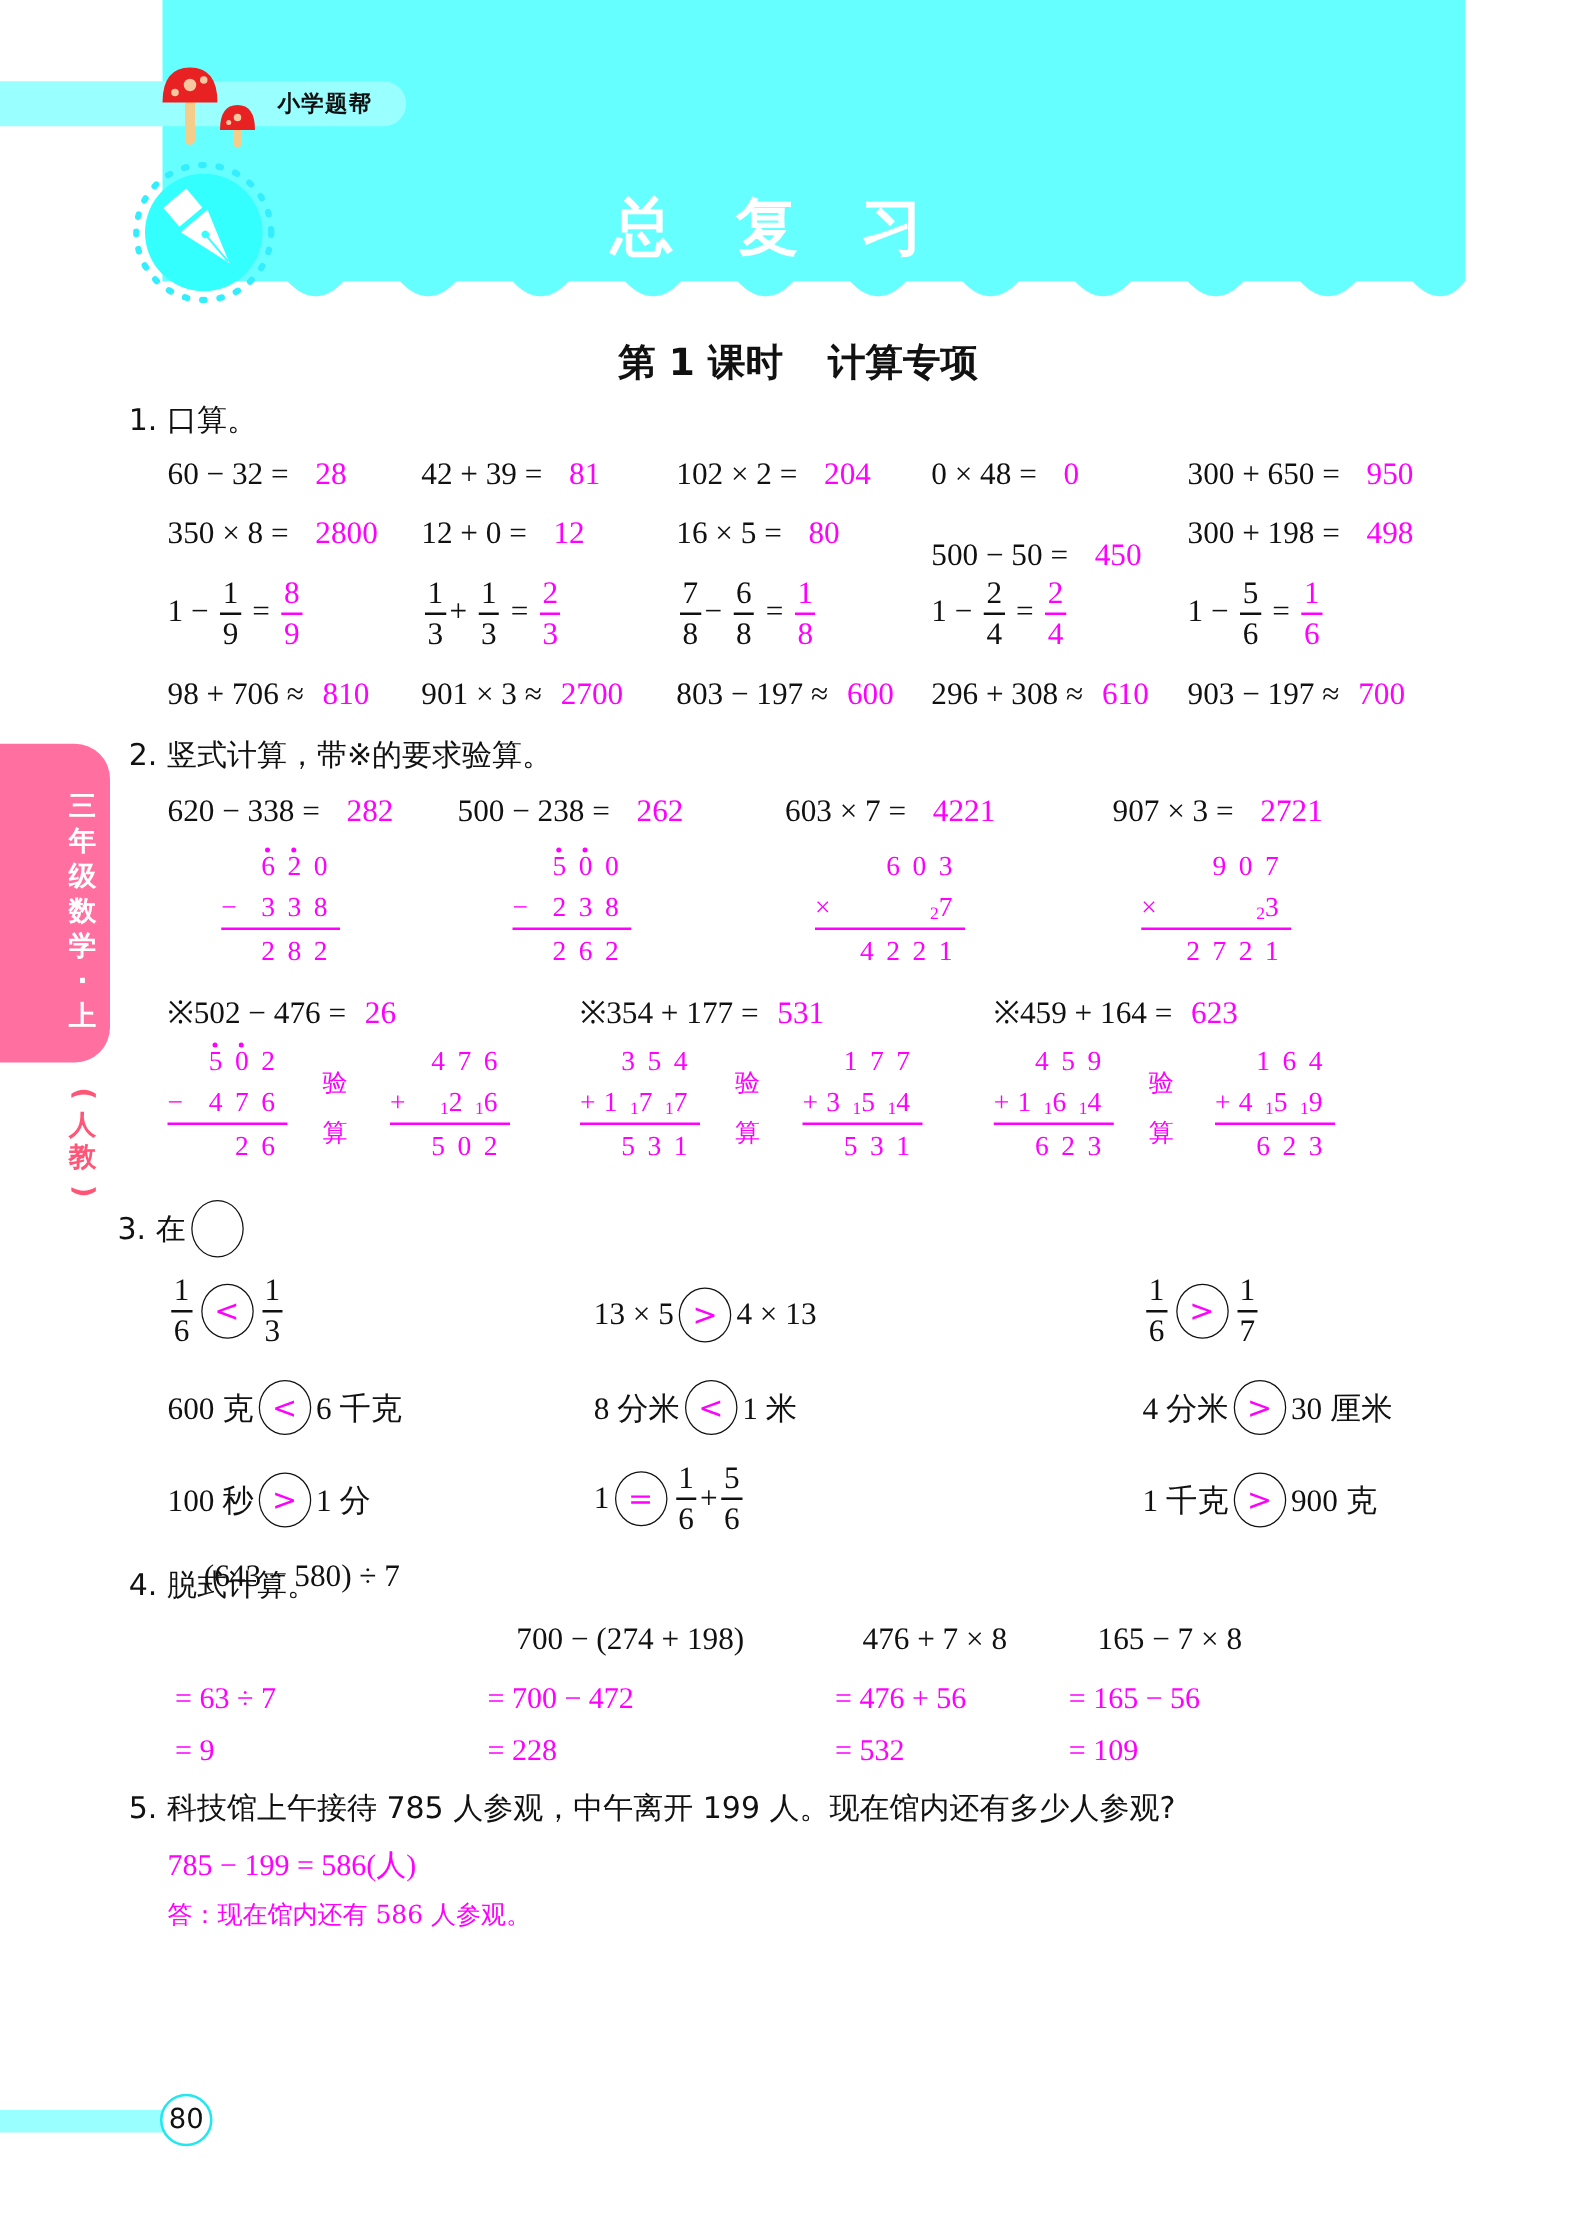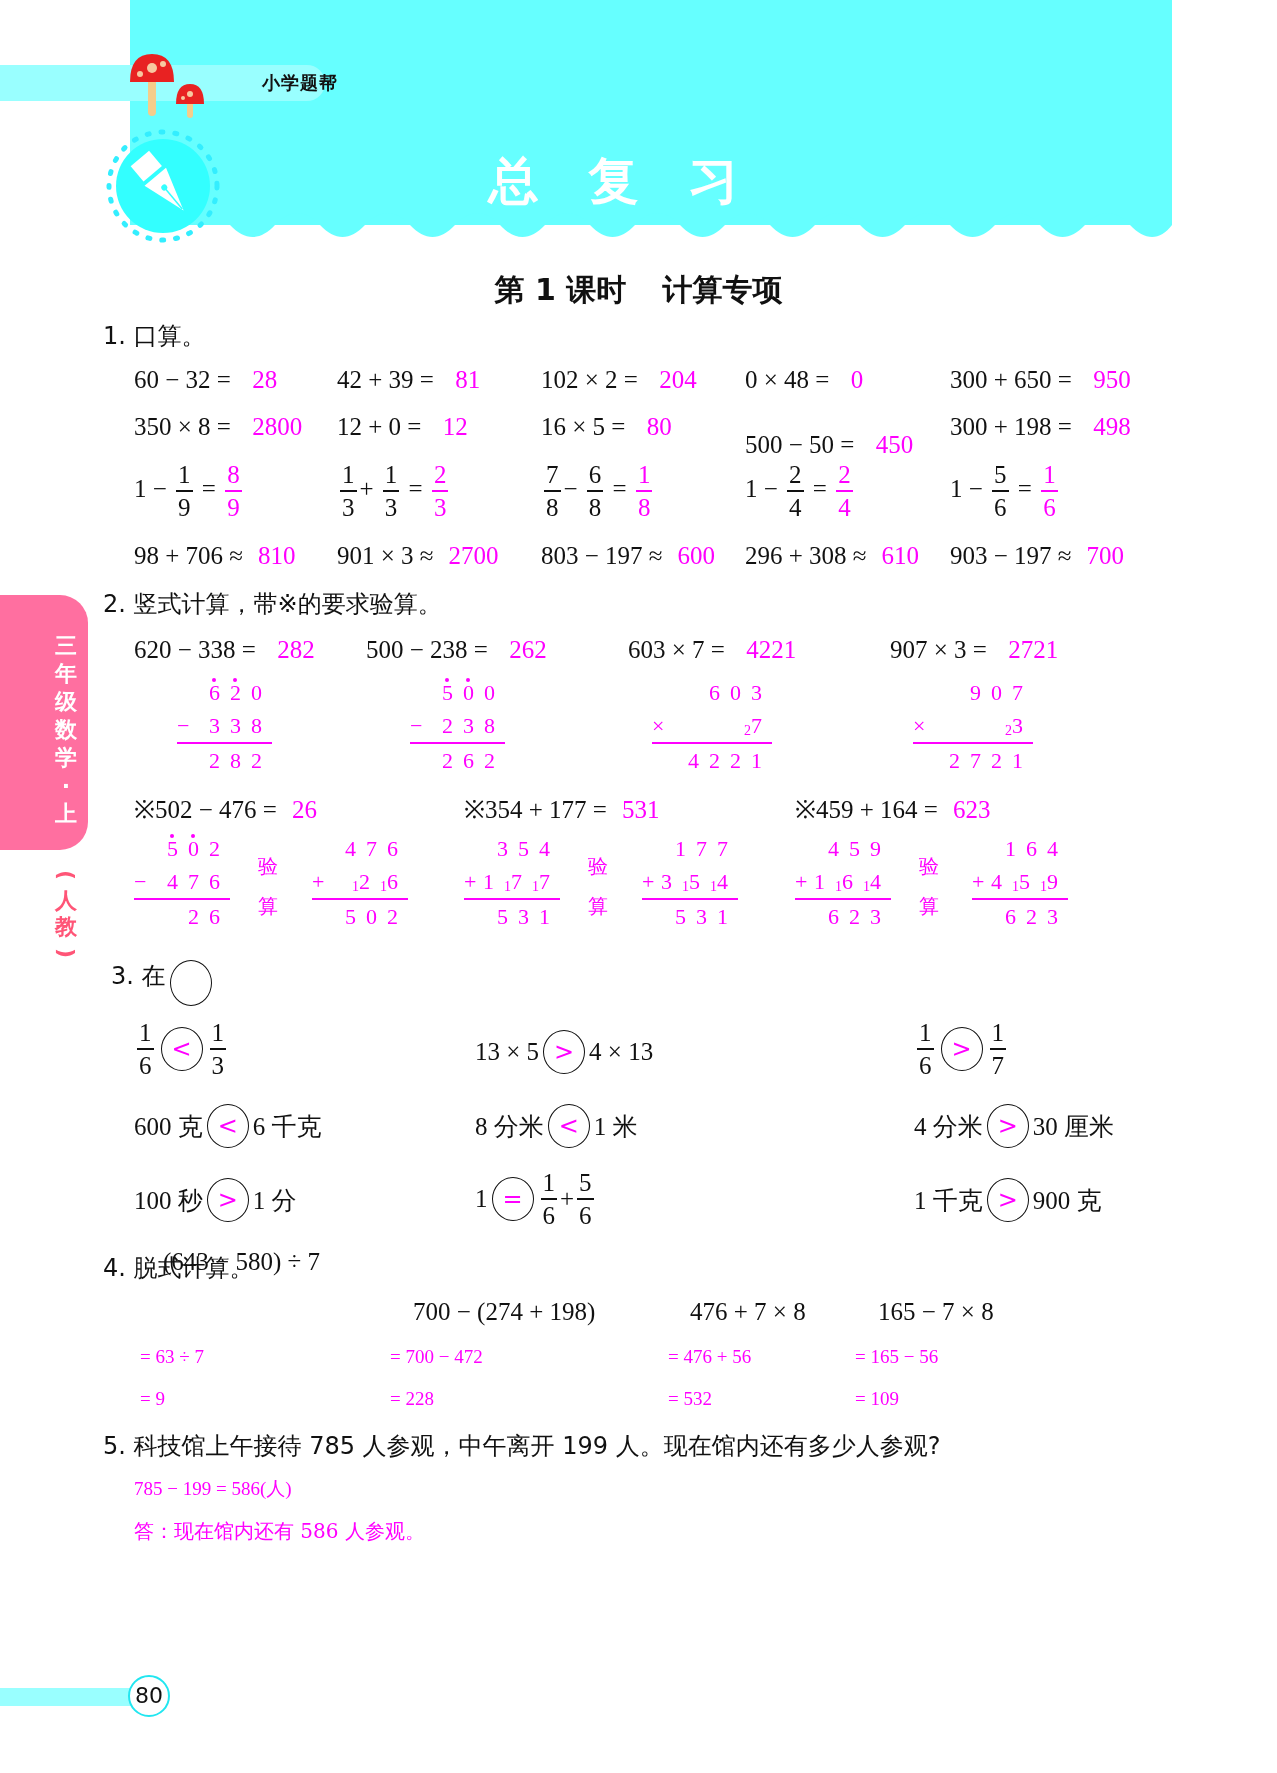--- a/index.html
+++ b/index.html
@@ -3,21 +3,21 @@
 <meta charset="utf-8">
 <style>
   html,body{margin:0;padding:0;background:#fff;}
   body{width:1277px;height:1773px;position:relative;overflow:hidden;font-family:"Liberation Serif","DejaVu Serif",serif;color:#111;}
   .abs{position:absolute;}
   .pink{color:#ff00ff;margin-left:15px;}
   
   .banner{position:absolute;left:130px;top:0;width:1042px;height:225px;background:#66ffff;border-bottom-right-radius:16px;}
   .wave{position:absolute;left:130px;top:205px;width:1042px;height:40px;}
   .tab-strip{position:absolute;left:0;top:65px;width:325px;height:36px;background:#99ffff;border-radius:0 18px 18px 0;}
-  .brand{position:absolute;left:222px;top:71px;font-family:"DejaVu Sans",sans-serif;font-size:18px;font-weight:bold;color:#111;letter-spacing:1px;margin-left:40px;}
+  .brand{position:absolute;left:222px;top:71px;font-family:"DejaVu Sans",sans-serif;font-size:18px;font-weight:bold;color:#111;letter-spacing:1px;}
   .title{position:absolute;left:0;width:1277px;top:148px;text-align:center;font-family:"DejaVu Sans",sans-serif;font-weight:bold;font-size:50px;color:#fff;letter-spacing:50px;box-sizing:border-box;}
   .lesson{position:absolute;left:0;width:1277px;top:270px;text-align:center;font-family:"DejaVu Sans",sans-serif;font-weight:bold;font-size:30px;}
   .lesson span{margin:0 18px;text-align:center;}
   
   .sidetab{position:absolute;left:0;top:595px;width:88px;height:255px;background:#ff6fa0;border-radius:0 28px 28px 0;}
   .sidetab-text{position:absolute;left:52px;top:632px;width:28px;font-family:"DejaVu Sans",sans-serif;font-weight:bold;color:#fff;font-size:22px;line-height:28px;text-align:center;}
   .edition{position:absolute;left:52px;top:862px;width:28px;font-family:"DejaVu Sans",sans-serif;font-weight:bold;color:#ff5577;font-size:22px;line-height:26px;text-align:center;}
   
   .pg-strip{position:absolute;left:0;top:1688px;width:135px;height:18px;background:#99ffff;}
   .pg{position:absolute;left:128px;top:1675px;width:38px;height:38px;border:2px solid #22e6f0;border-radius:50%;background:#fff;text-align:center;line-height:38px;font-family:"DejaVu Sans",sans-serif;font-size:22px;}
@@ -30,21 +30,21 @@
   .vert{position:absolute;color:#ff00ff;font-size:22px;}
   .vrow{display:flex;justify-content:flex-end;letter-spacing:10px;height:33px;line-height:33px;position:relative;}
   .vrow .op{position:absolute;left:0;letter-spacing:0;}
   .vline{border-top:2px solid #ff00ff;}
   .dot{position:relative;}
   .dot::before{content:"";position:absolute;top:2px;left:3px;width:4px;height:4px;border-radius:50%;background:#ff00ff;}
   sub{font-size:14px;vertical-align:-2px;letter-spacing:0;}
   .check{position:absolute;color:#ff00ff;font-size:20px;line-height:40px;width:22px;font-family:"DejaVu Serif",serif;}
   .cmp{position:absolute;font-size:25px;white-space:nowrap;display:flex;align-items:center;}
   .circ{display:inline-block;width:40px;height:42px;border:1.5px solid #111;border-radius:50%;text-align:center;line-height:42px;color:#ff00ff;margin:0 4px;font-family:"DejaVu Sans",sans-serif;font-size:24px;}
-  .step{position:absolute;color:#ff00ff;font-size:19px;white-space:nowrap;}
+  .step{position:absolute;color:#ff00ff;font-size:24px;white-space:nowrap;}
 </style>
 </head>
 <body>
 
 <div class="banner"></div>
 <svg class="wave" viewBox="0 0 1042 40" preserveAspectRatio="none">
   <path fill="#66ffff" d="M0,0 H1042 V20 C1030,36 1015,36 1000,20 C985,4 970,4 955,20 C940,36 925,36 910,20 C895,4 880,4 865,20 C850,36 835,36 820,20 C805,4 790,4 775,20 C760,36 745,36 730,20 C715,4 700,4 685,20 C670,36 655,36 640,20 C625,4 610,4 595,20 C580,36 565,36 550,20 C535,4 520,4 505,20 C490,36 475,36 460,20 C445,4 430,4 415,20 C400,36 385,36 370,20 C355,4 340,4 325,20 C310,36 295,36 280,20 C265,4 250,4 235,20 C220,36 205,36 190,20 C175,4 160,4 145,20 C130,36 115,36 100,20 L0,20 Z"></path>
 </svg>
 <div class="tab-strip"></div>
 <svg class="abs" style="left:128px;top:48px" width="90" height="72">
@@ -294,21 +294,21 @@
 <div class="vert" style="left:972px;top:832px;width:96px">
   <div class="vrow">164</div>
   <div class="vrow">
       <span class="op">+</span>
       <span>4<sub>1</sub>5<sub>1</sub>9</span>
     </div>
   <div class="vline"></div>
   <div class="vrow">623</div>
 </div>
 
-<div class="qtitle" style="left:111px;top:960px;display:flex;">
+<div class="qtitle" style="left:94px;top:960px;display:flex;align-items:center">
   <span>3. 在</span>
   <span style="display:inline-block;width:40px;height:44px;border:1.5px solid #111;border-radius:50%;margin:0 4px"></span>
 </div>
 
 <div class="cmp" style="left:134px;top:1020px">
   <span class="frac">
       <span class="n">1</span>
       <span class="d">6</span>
     </span>
   <span class="circ">&lt;</span>

